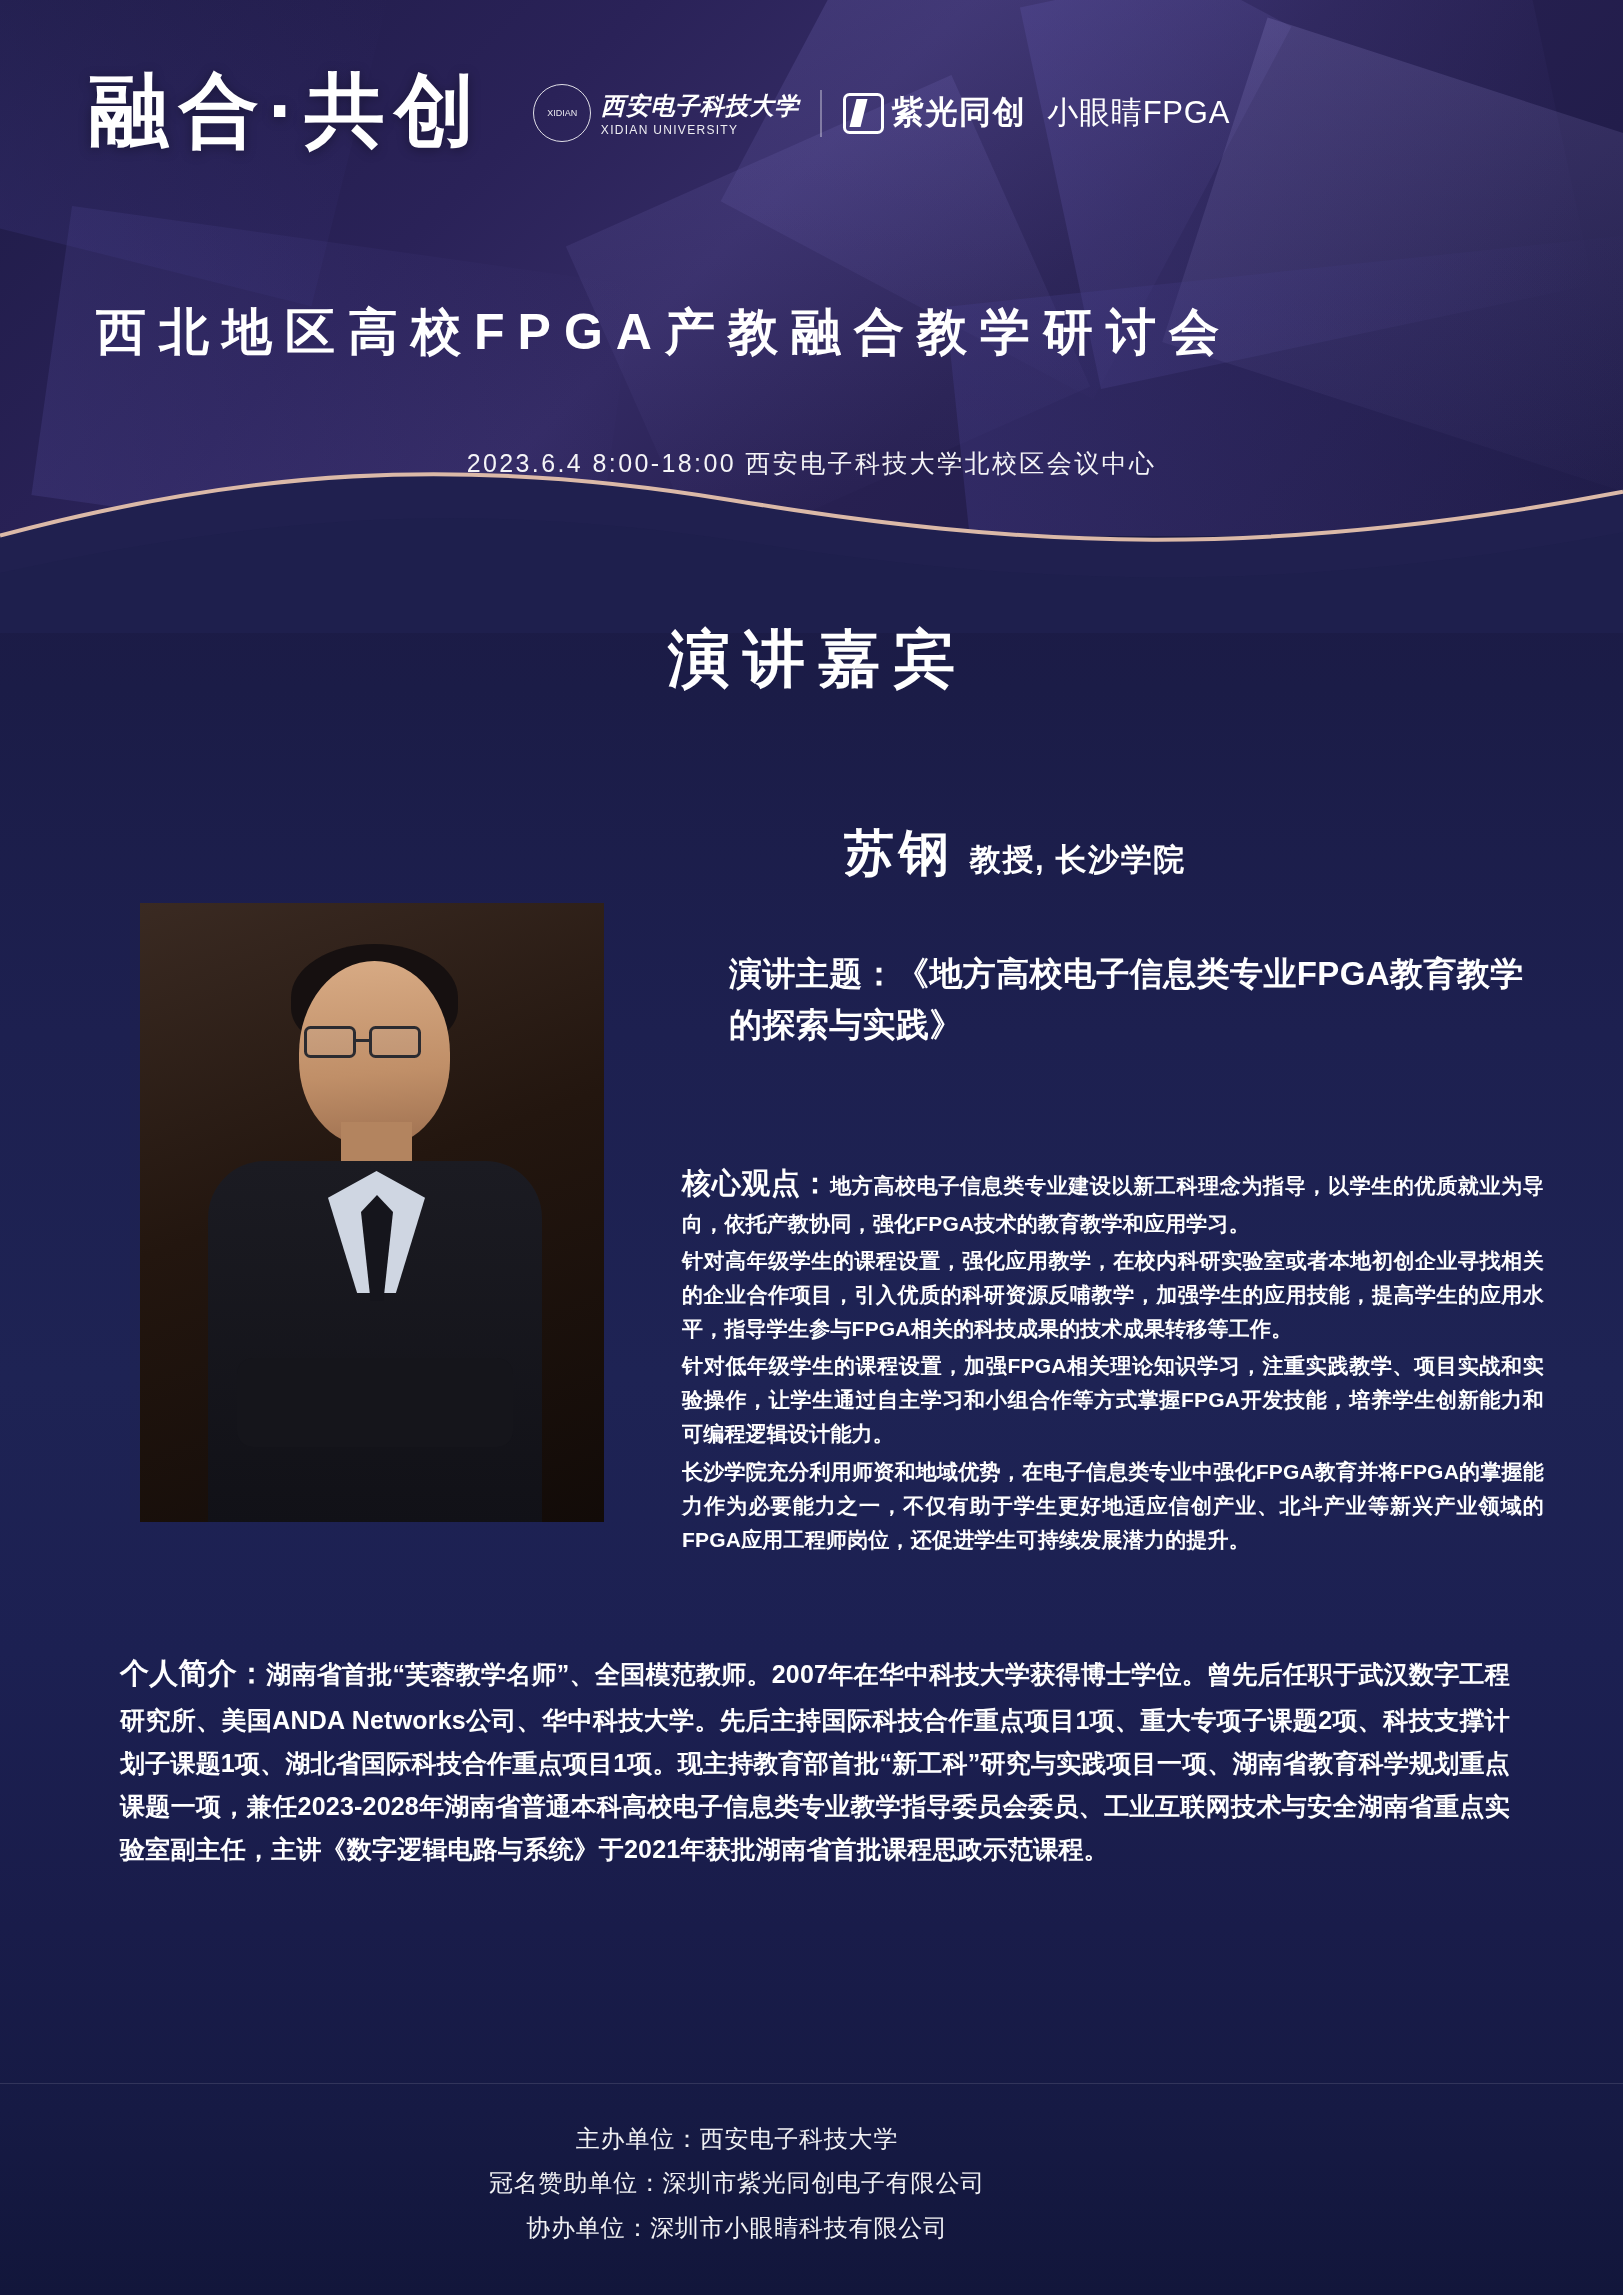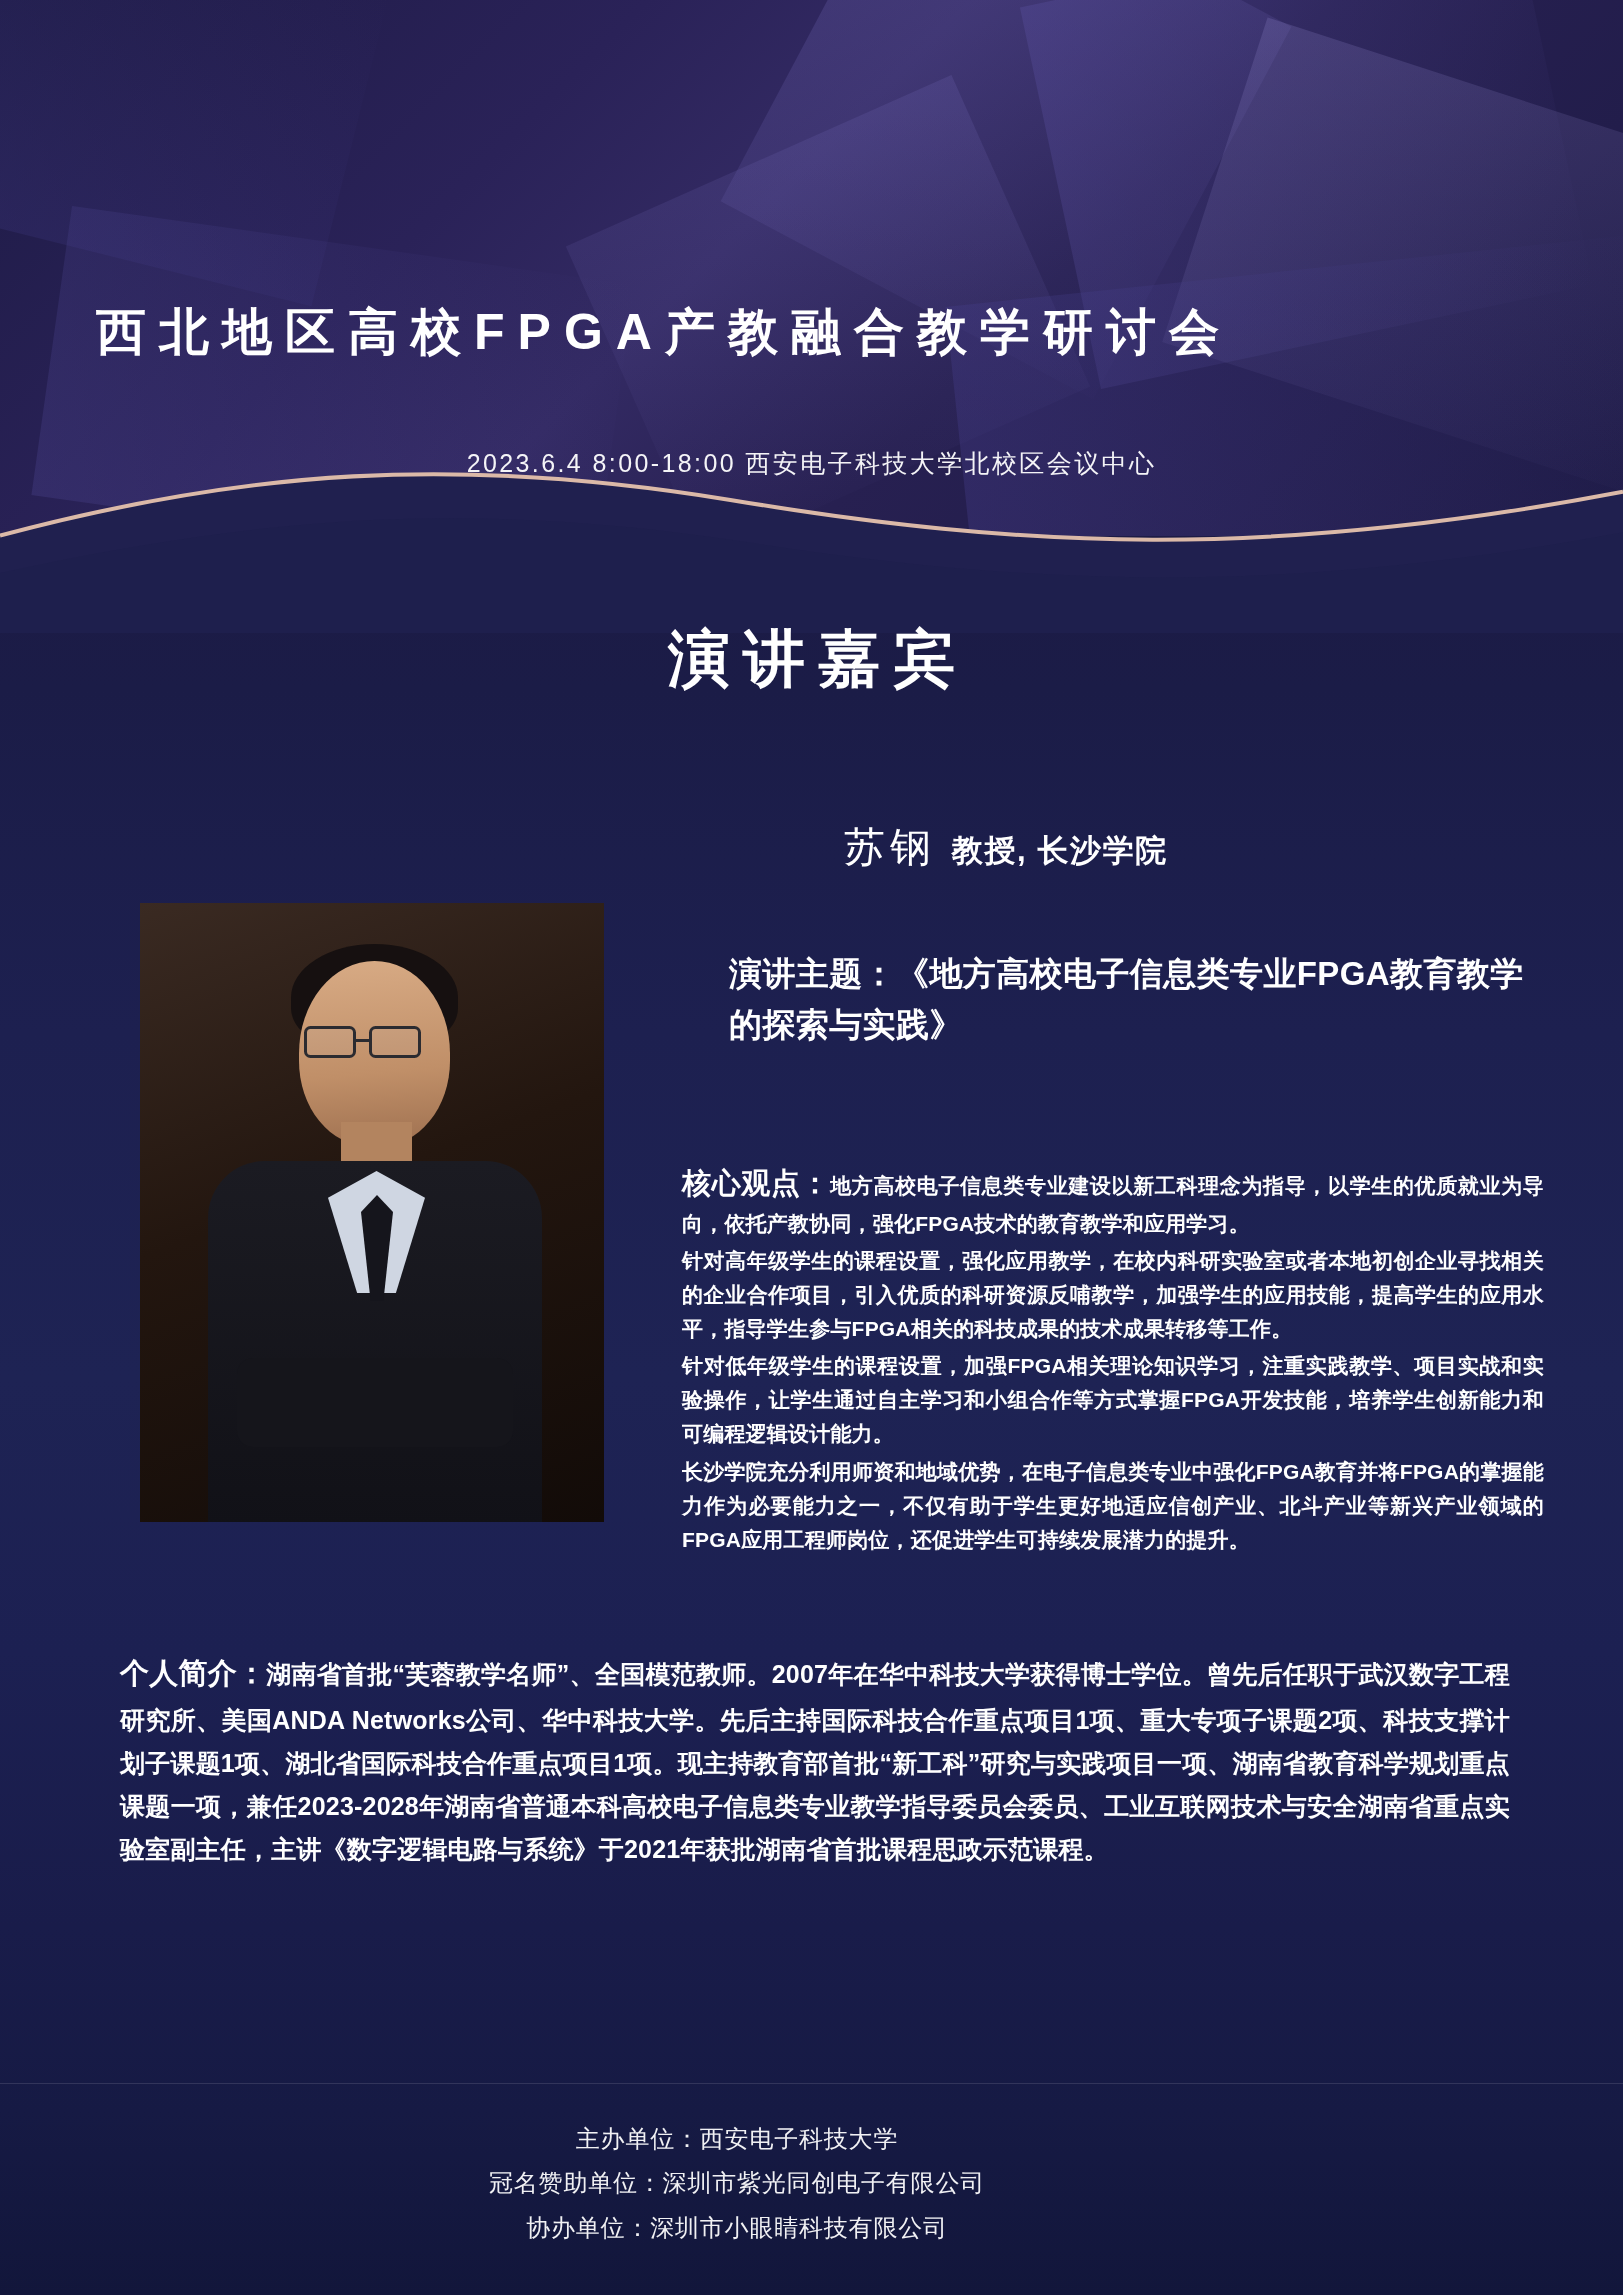--- a/index.html
+++ b/index.html
@@ -152,22 +152,22 @@
 
   
   .speaker-line {
     position: absolute;
     left: 844px; top: 820px;
     display: flex;
     align-items: baseline;
     gap: 16px;
   }
   .speaker-name {
-    font-size: 41px;
-    font-weight: 400;
+    font-size: 50px;
+    font-weight: 700;
     letter-spacing: 4.9px;
   }
   .speaker-role {
     font-size: 31px;
     font-weight: 700;
     letter-spacing: 1.6px;
     color: #ffffff;
   }
 
   
@@ -322,20 +322,42 @@
   <div class="hdr-bg">
     <div class="facet f7"></div>
     <div class="facet f1"></div>
     <div class="facet f2"></div>
     <div class="facet f3"></div>
     <div class="facet f4"></div>
     <div class="facet f5"></div>
     <div class="facet f6"></div>
   </div>
 
+  <div class="hdr-row">
+    <div class="slogan">融合·共创</div>
+
+    <div class="logos">
+      <div class="xidian-logo">
+        <div class="xd-seal">XIDIAN</div>
+        <div class="xd-names">
+          <div class="xd-cn">西安电子科技大学</div>
+          <div class="xd-en">XIDIAN UNIVERSITY</div>
+        </div>
+      </div>
+
+      <div class="divider-v"></div>
+
+      <div class="zg-logo">
+        <div class="zg-mark"></div>
+        <div class="zg-text">紫光同创</div>
+      </div>
+
+      <div class="fpga-text">小眼睛FPGA</div>
+    </div>
+  </div>
 
   <div class="title-main">西北地区高校FPGA产教融合教学研讨会</div>
   <div class="title-sub">2023.6.4 8:00-18:00 西安电子科技大学北校区会议中心</div>
 
   <svg class="wave" viewBox="0 0 2000 260" preserveAspectRatio="none">
     <path d="M0,140 C300,60 560,40 900,96 C1260,156 1560,170 2000,86 L2000,260 L0,260 Z" fill="#20204f"></path>
     <path d="M0,140 C300,60 560,40 900,96 C1260,156 1560,170 2000,86" fill="none" stroke="#dbb9a8" stroke-width="5"></path>
     <path d="M0,186 C320,116 580,96 920,148 C1270,202 1580,214 2000,136 L2000,260 L0,260 Z" fill="#1e1f4d" opacity="0.9"></path>
   </svg>
 

